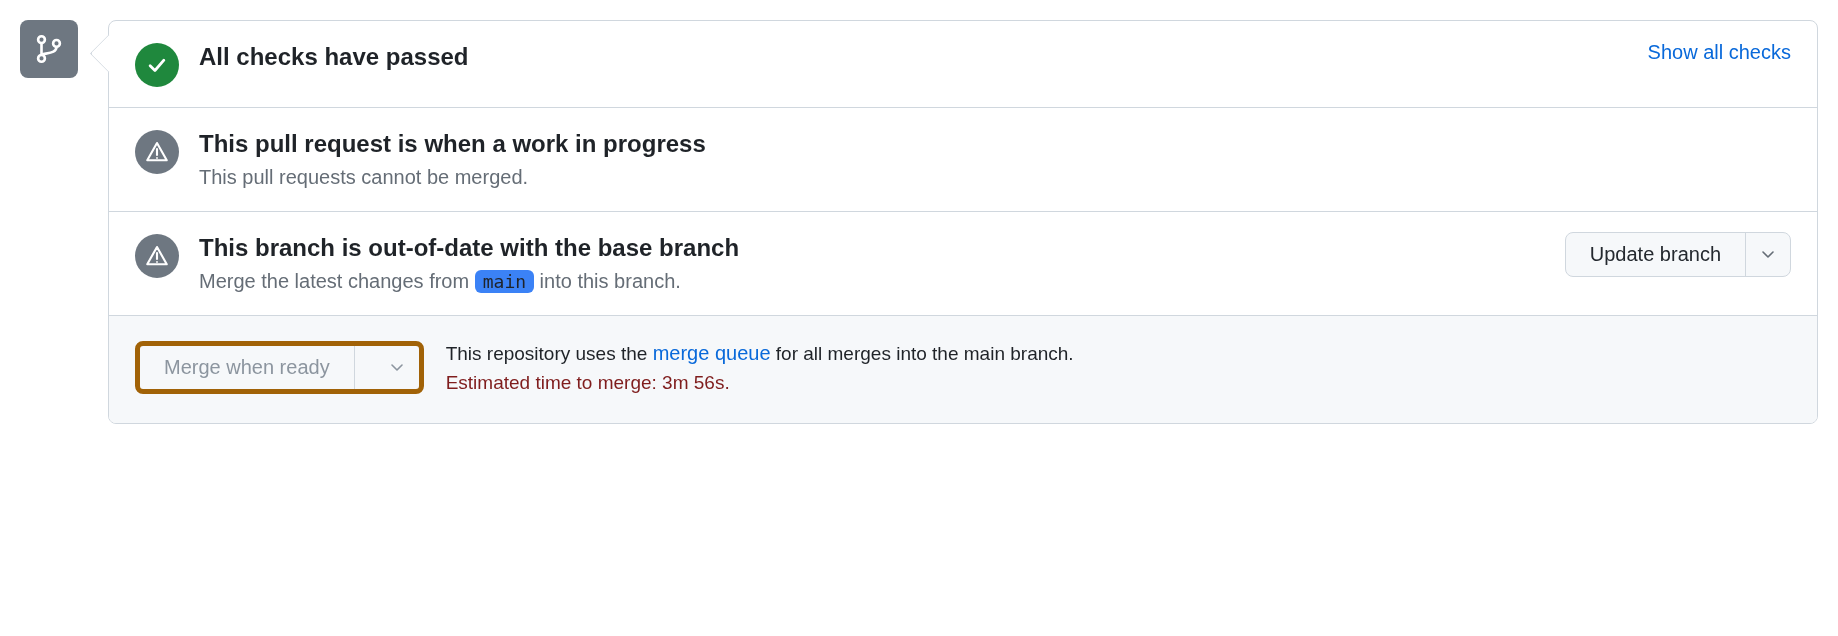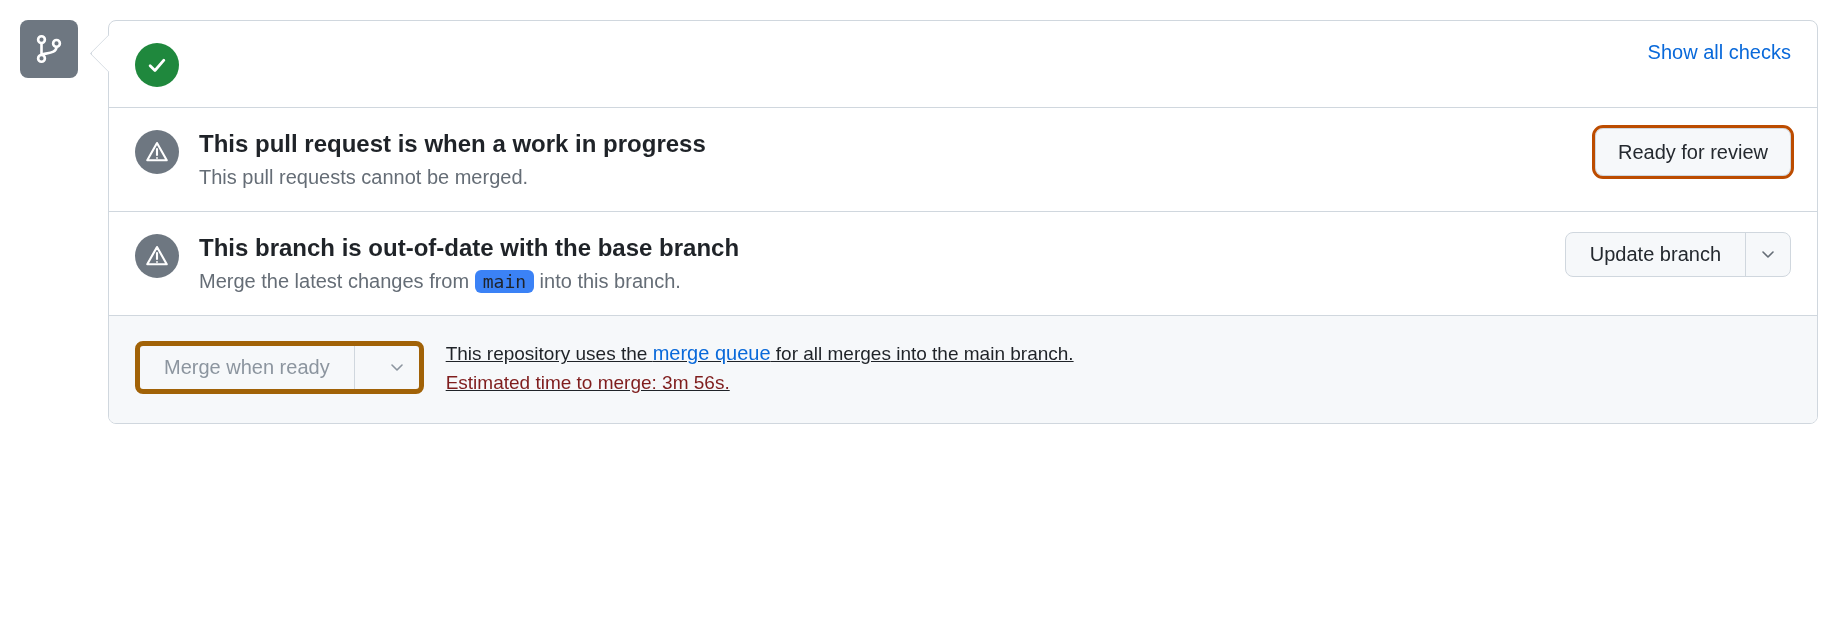--- a/index.html
+++ b/index.html
@@ -173,21 +173,20 @@
     width: 44px;
     display: flex;
     align-items: center;
     justify-content: center;
     cursor: default;
   }
   .footer-text {
     font-size: 19px;
     color: #1f2328;
     line-height: 1.5;
-    text-decoration: underline;
   }
   .footer-text .sub { color: #7f1d1d; }
 </style>
 </head>
 <body>
 
 <div class="container">
 
   <div class="gutter">
     <div class="branch-badge">
@@ -205,40 +204,38 @@
     <div class="pointer"></div>
     <div class="panel">
 
       <div class="section">
         <div class="status-icon status-green">
           <svg width="22" height="22" viewBox="0 0 16 16" fill="none" stroke="currentColor" stroke-width="2" stroke-linecap="round" stroke-linejoin="round">
             <path d="M3 8.5 L6.5 12 L13 4.5"></path>
           </svg>
         </div>
         <div class="section-body">
+          <div class="section-title">All checks have passed</div>
         </div>
         <div class="section-right">
           <span class="link">Show all checks</span>
         </div>
       </div>
 
       <div class="section">
         <div class="status-icon status-gray">
           <svg width="24" height="24" viewBox="0 0 16 16" fill="none" stroke="currentColor" stroke-width="1.4" stroke-linejoin="round">
             <path d="M8 2 L14.5 13.5 H1.5 Z"></path>
             <line x1="8" y1="6" x2="8" y2="10" stroke-linecap="round"></line>
             <circle cx="8" cy="12" r="0.6" fill="currentColor" stroke="none"></circle>
           </svg>
         </div>
         <div class="section-body">
           <div class="section-title">This pull request is when a work in progress</div>
           <div class="section-sub">This pull requests cannot be merged.</div>
-        </div>
-        <div class="section-right">
-          <button class="btn btn-highlight">Ready for review</button>
         </div>
       </div>
 
       <div class="section">
         <div class="status-icon status-gray">
           <svg width="24" height="24" viewBox="0 0 16 16" fill="none" stroke="currentColor" stroke-width="1.4" stroke-linejoin="round">
             <path d="M8 2 L14.5 13.5 H1.5 Z"></path>
             <line x1="8" y1="6" x2="8" y2="10" stroke-linecap="round"></line>
             <circle cx="8" cy="12" r="0.6" fill="currentColor" stroke="none"></circle>
           </svg>

